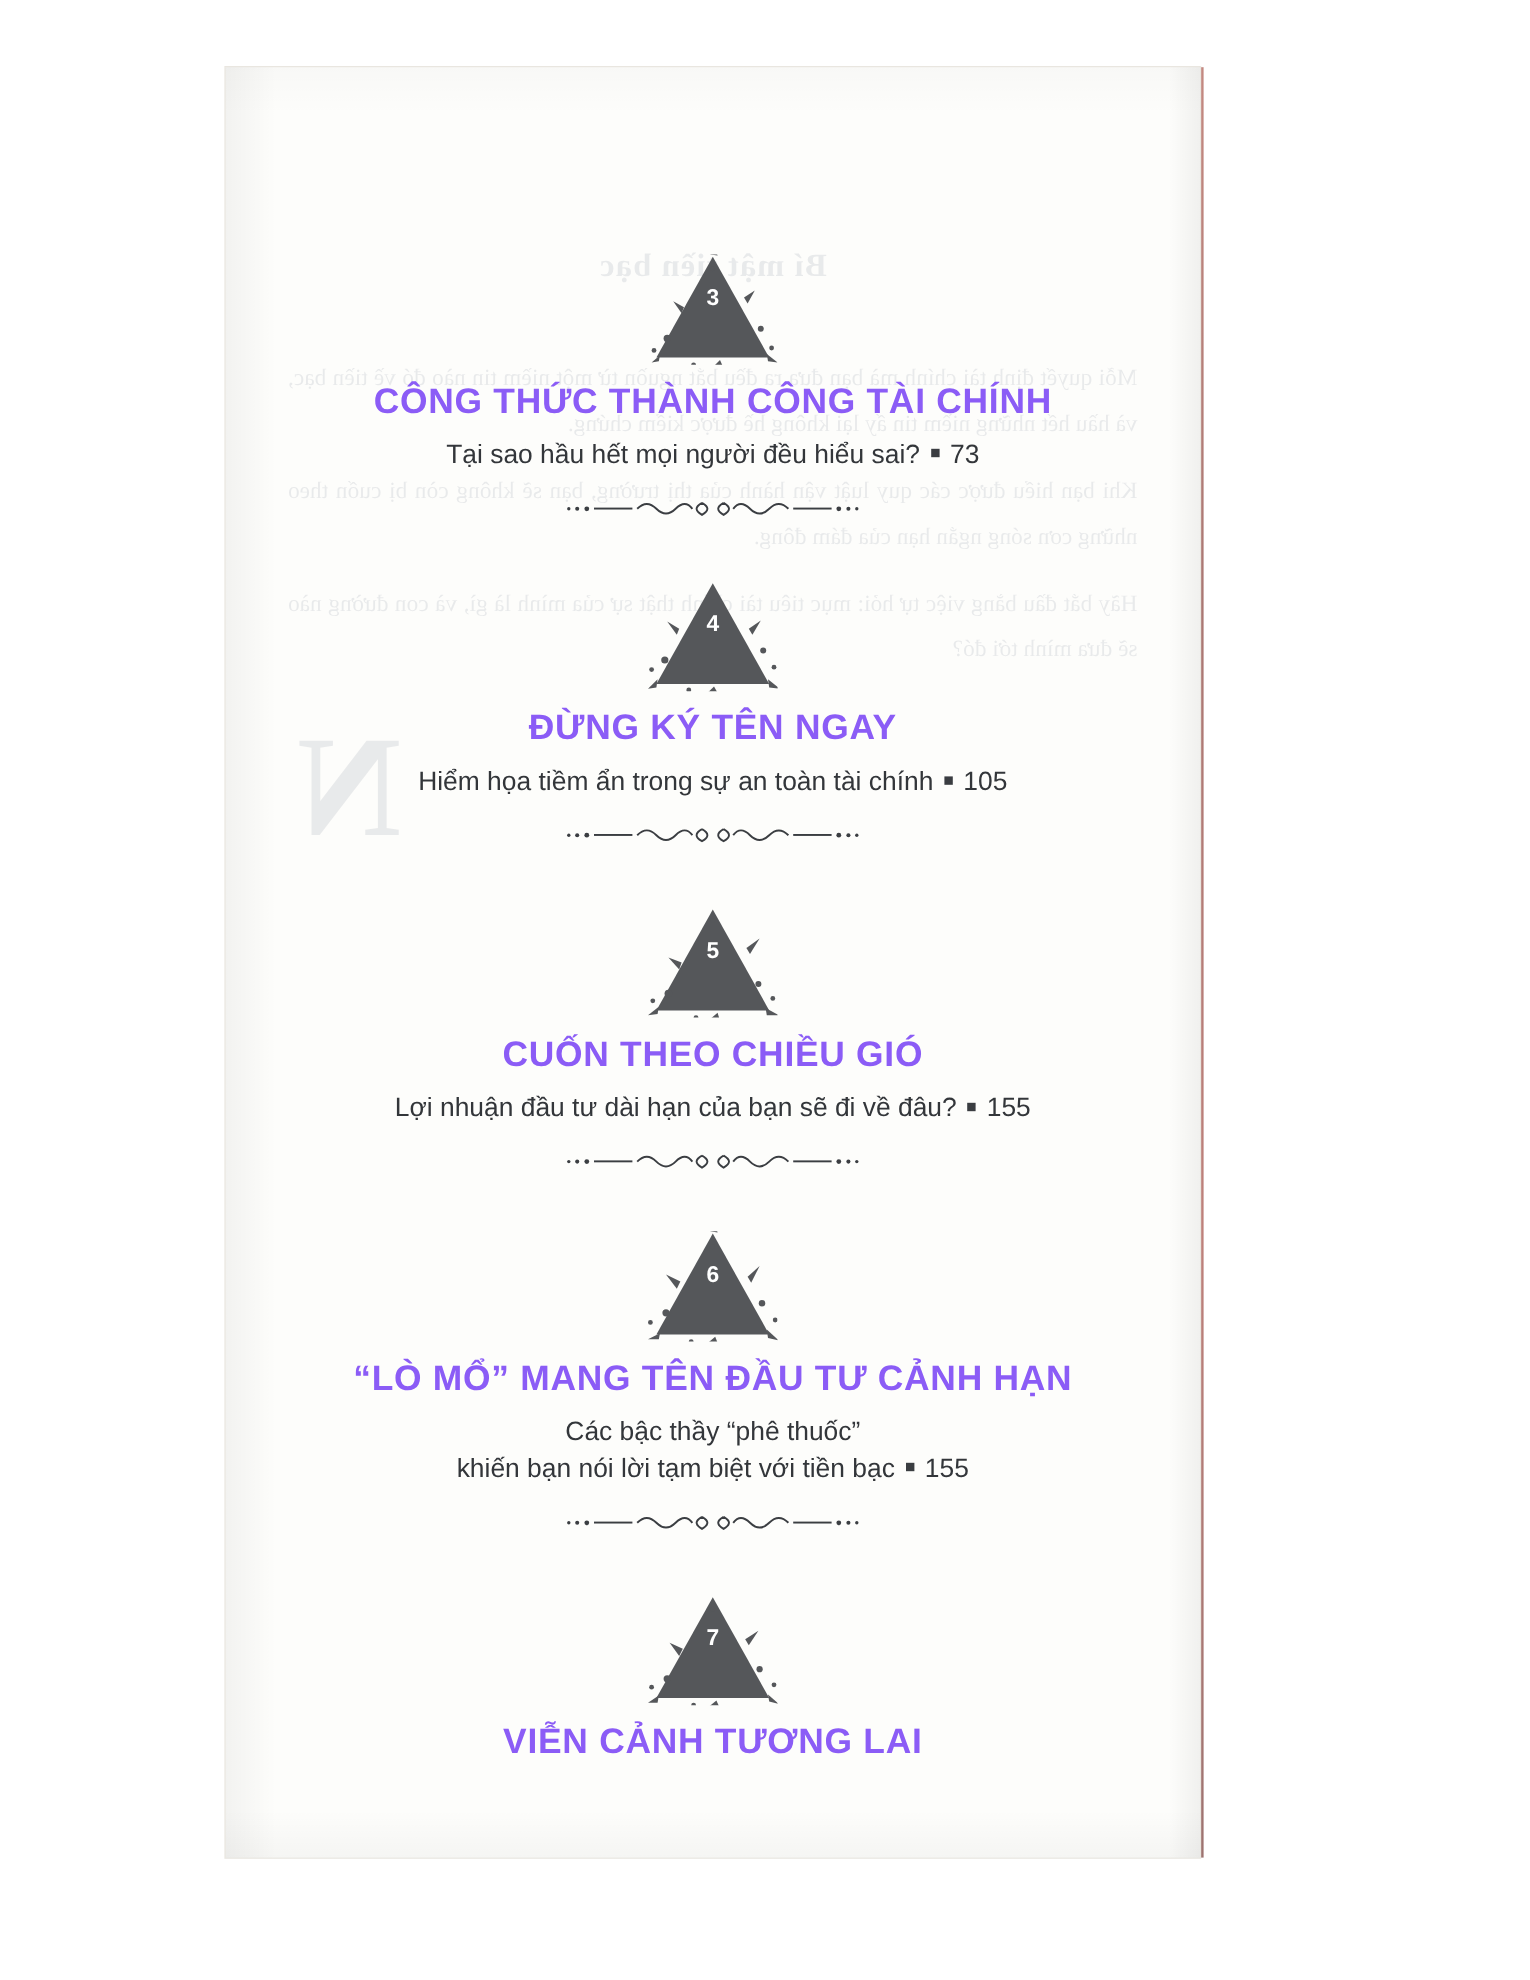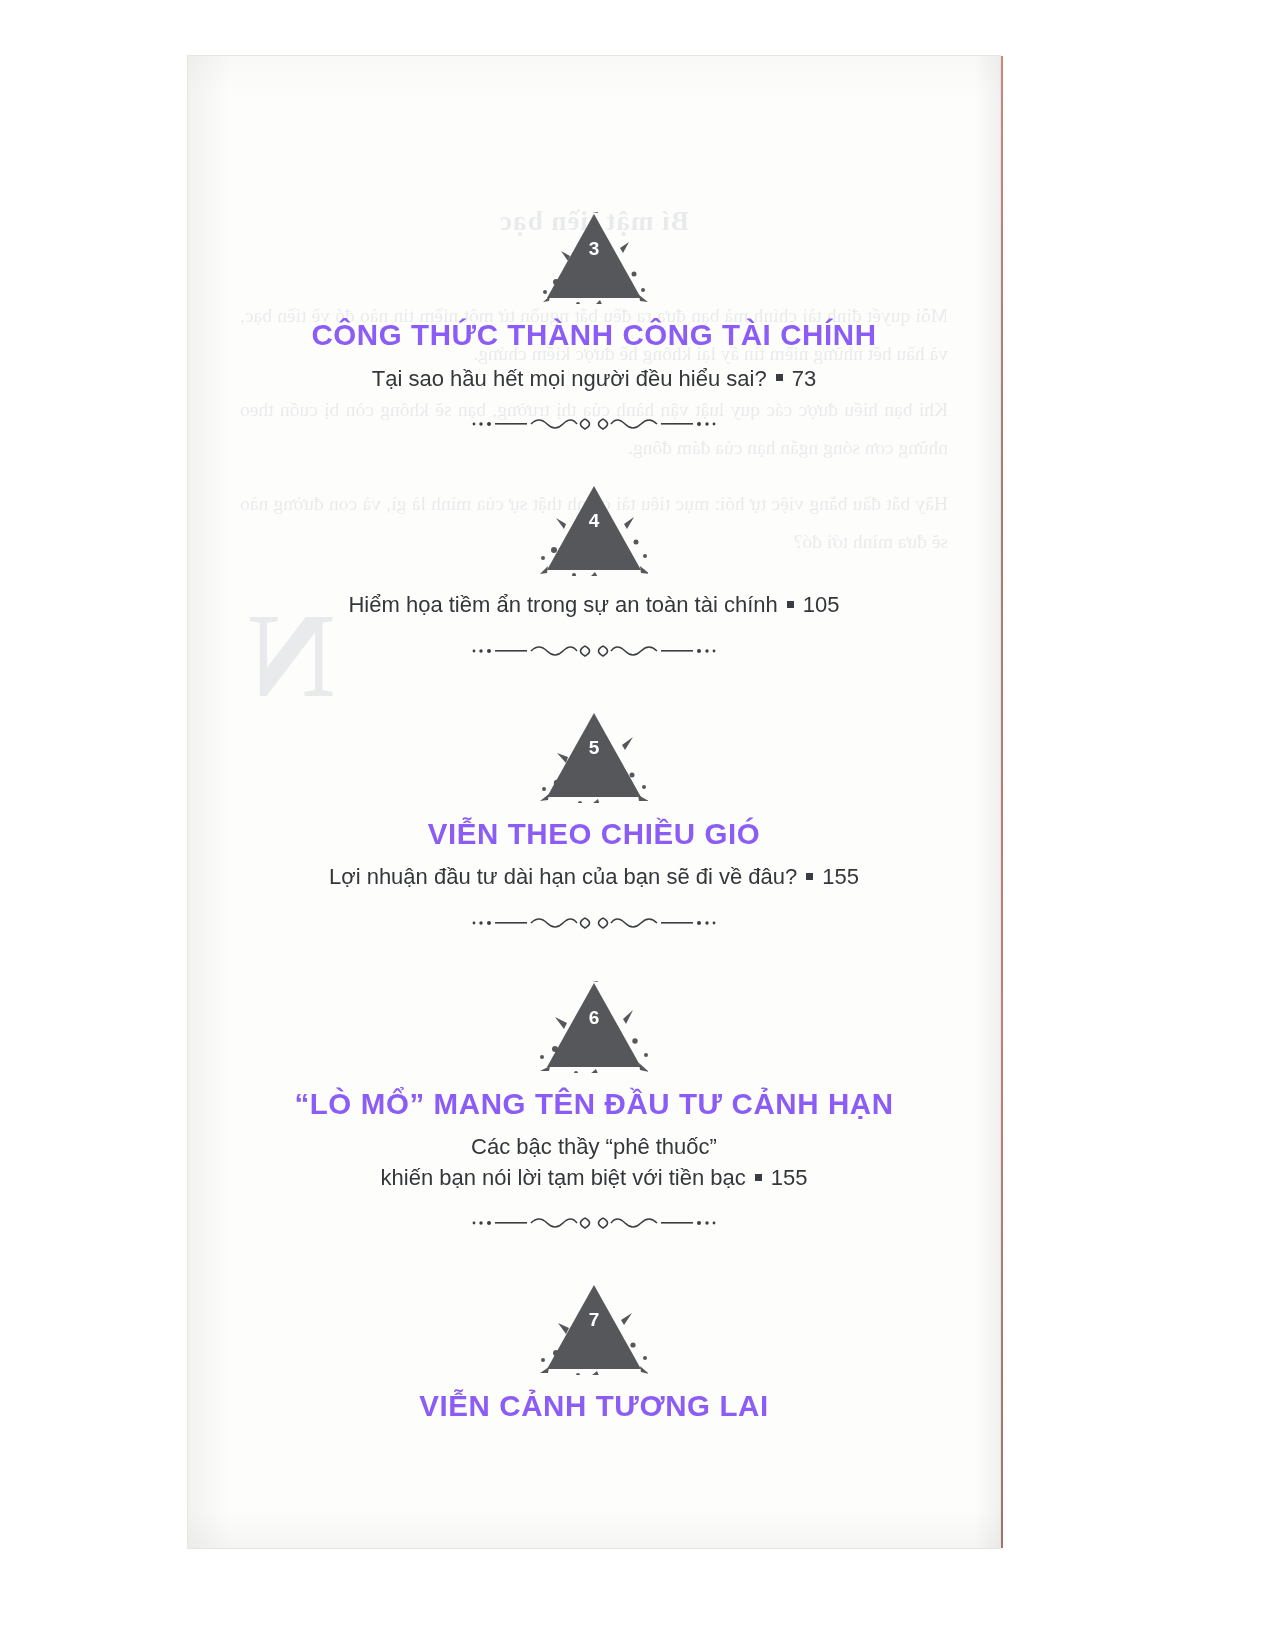--- a/index.html
+++ b/index.html
@@ -242,20 +242,21 @@
             <circle cx="14" cy="66" r="3"></circle>
             <circle cx="96" cy="58" r="2.5"></circle>
             <circle cx="54" cy="14" r="2"></circle>
             <circle cx="3" cy="74" r="2"></circle>
             <circle cx="105" cy="72" r="2"></circle>
             <circle cx="34" cy="91" r="2"></circle>
           </g>
         </svg>
         <div class="num">4</div>
       </div>
+      <h2 class="ch-title">ĐỪNG KÝ TÊN NGAY</h2>
       <p class="ch-sub">
         <span>Hiểm họa tiềm ẩn trong sự an toàn tài chính</span><span class="sep"></span><span class="pg">105</span>
       </p>
       <div class="divider">
         <svg width="250" height="24" viewBox="0 0 250 24">
           <g fill="#3b3e42">
             <circle cx="5" cy="12" r="1.4"></circle>
               <circle cx="12" cy="12" r="1.7"></circle>
               <circle cx="20" cy="12" r="2"></circle>
             <rect x="26" y="11" width="32" height="1.6"></rect>
@@ -288,21 +289,21 @@
             <circle cx="17" cy="72" r="3.2"></circle>
             <circle cx="92" cy="64" r="2.5"></circle>
             <circle cx="54" cy="11" r="2"></circle>
             <circle cx="4" cy="78" r="2"></circle>
             <circle cx="104" cy="76" r="2"></circle>
             <circle cx="40" cy="92" r="2"></circle>
           </g>
         </svg>
         <div class="num">5</div>
       </div>
-      <h2 class="ch-title">VIỄN THEO CHIỀU GIÓ</h2>
+      <h2 class="ch-title">CUỐN THEO CHIỀU GIÓ</h2>
       <p class="ch-sub">
         <span>Lợi nhuận đầu tư dài hạn của bạn sẽ đi về đâu?</span><span class="sep"></span><span class="pg">155</span>
       </p>
       <div class="divider">
         <svg width="250" height="24" viewBox="0 0 250 24">
           <g fill="#3b3e42">
             <circle cx="5" cy="12" r="1.4"></circle>
               <circle cx="12" cy="12" r="1.7"></circle>
               <circle cx="20" cy="12" r="2"></circle>
             <rect x="26" y="11" width="32" height="1.6"></rect>

